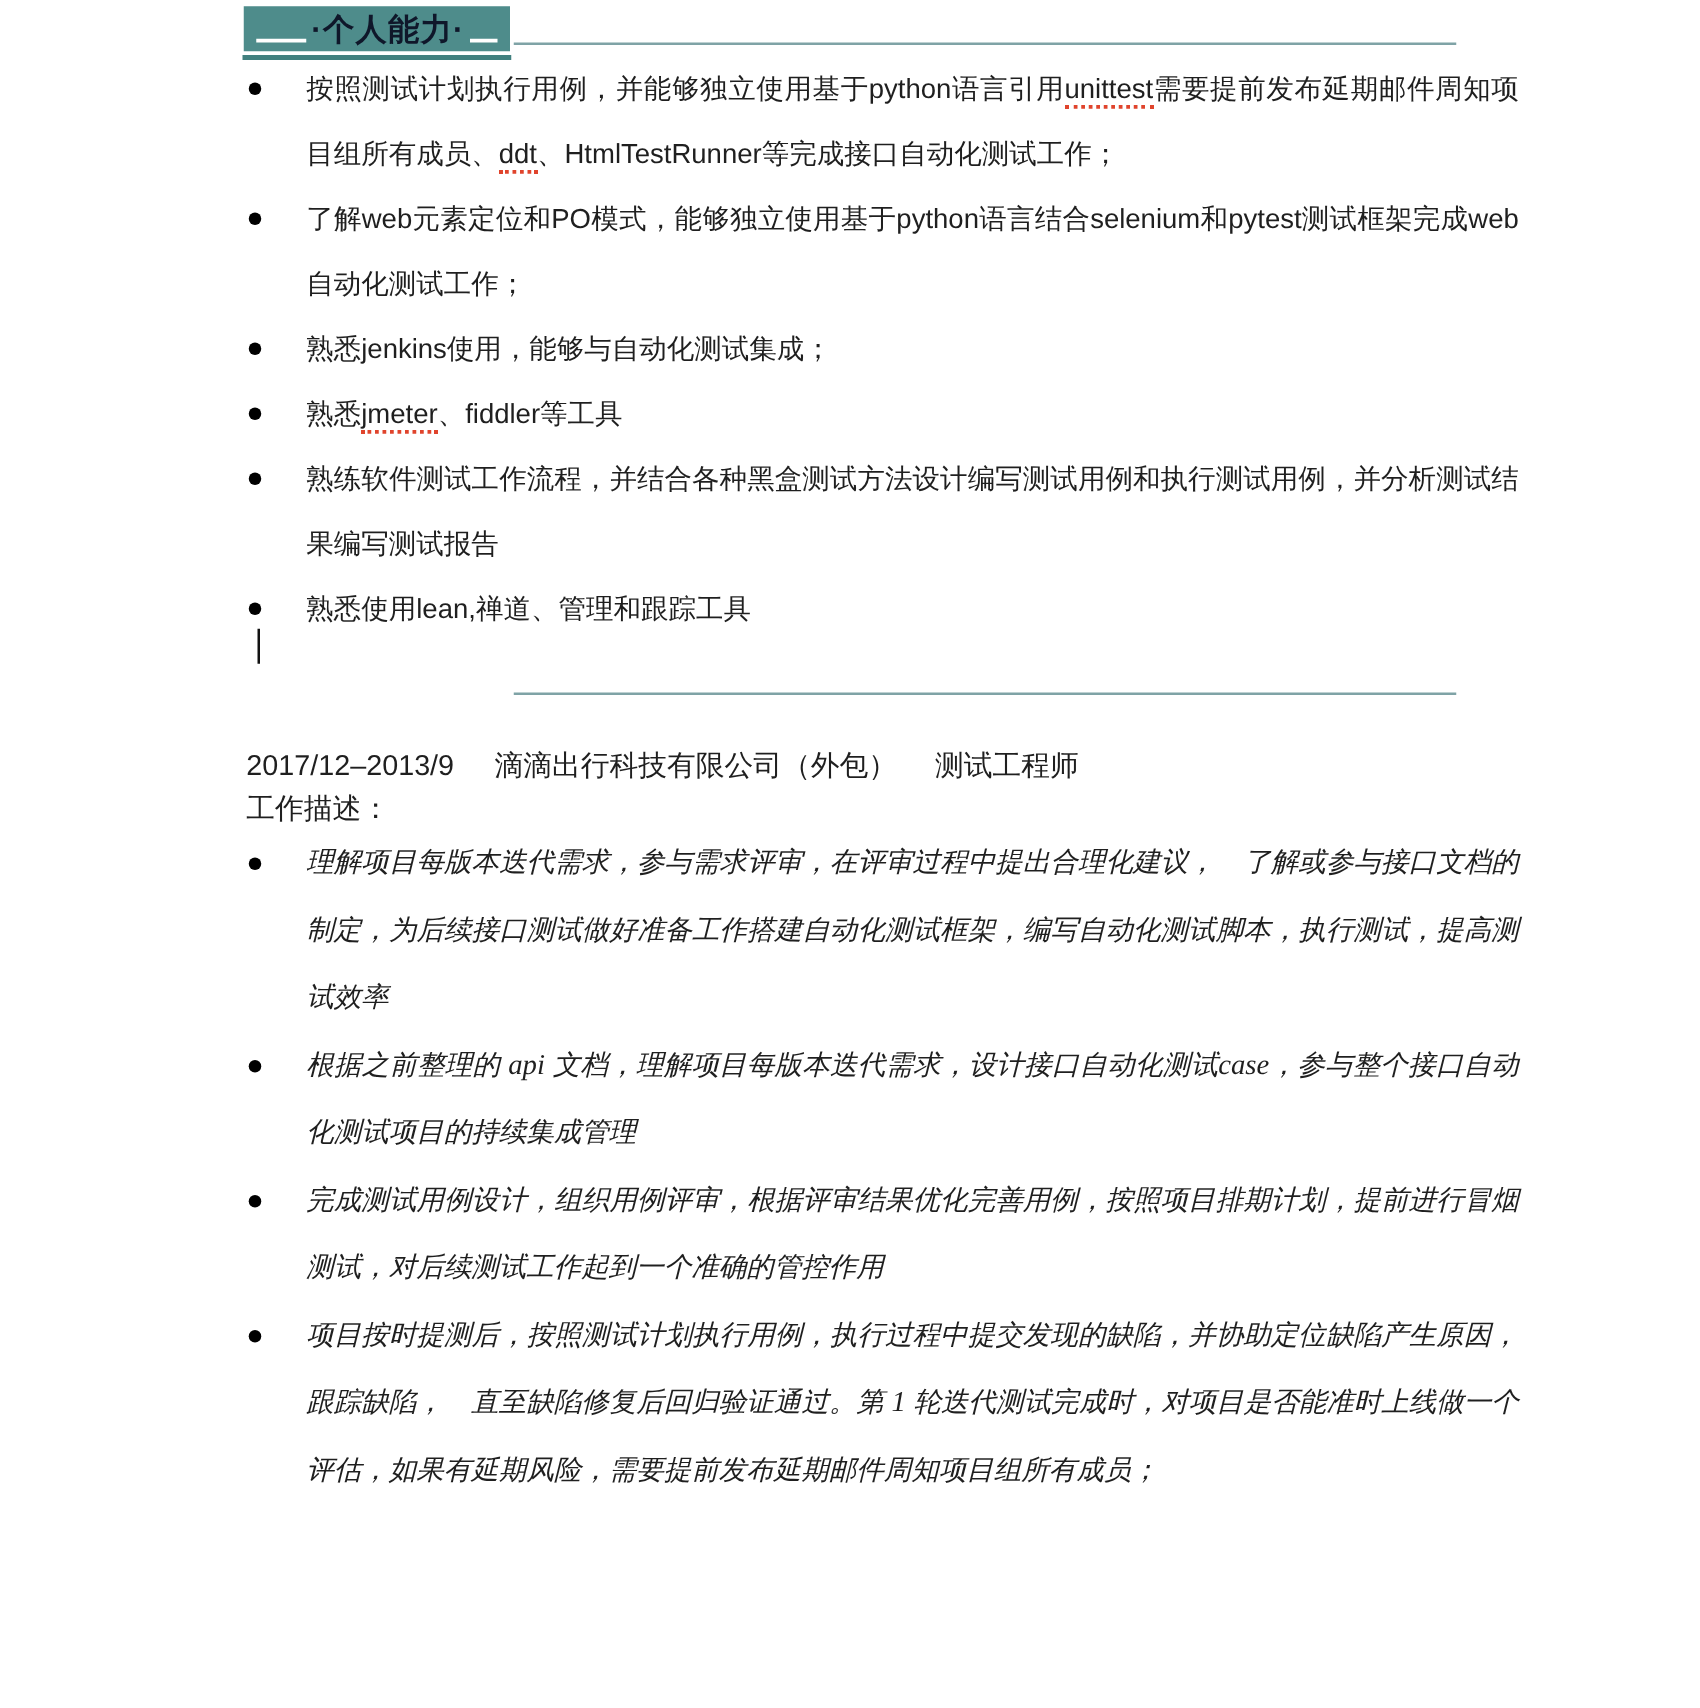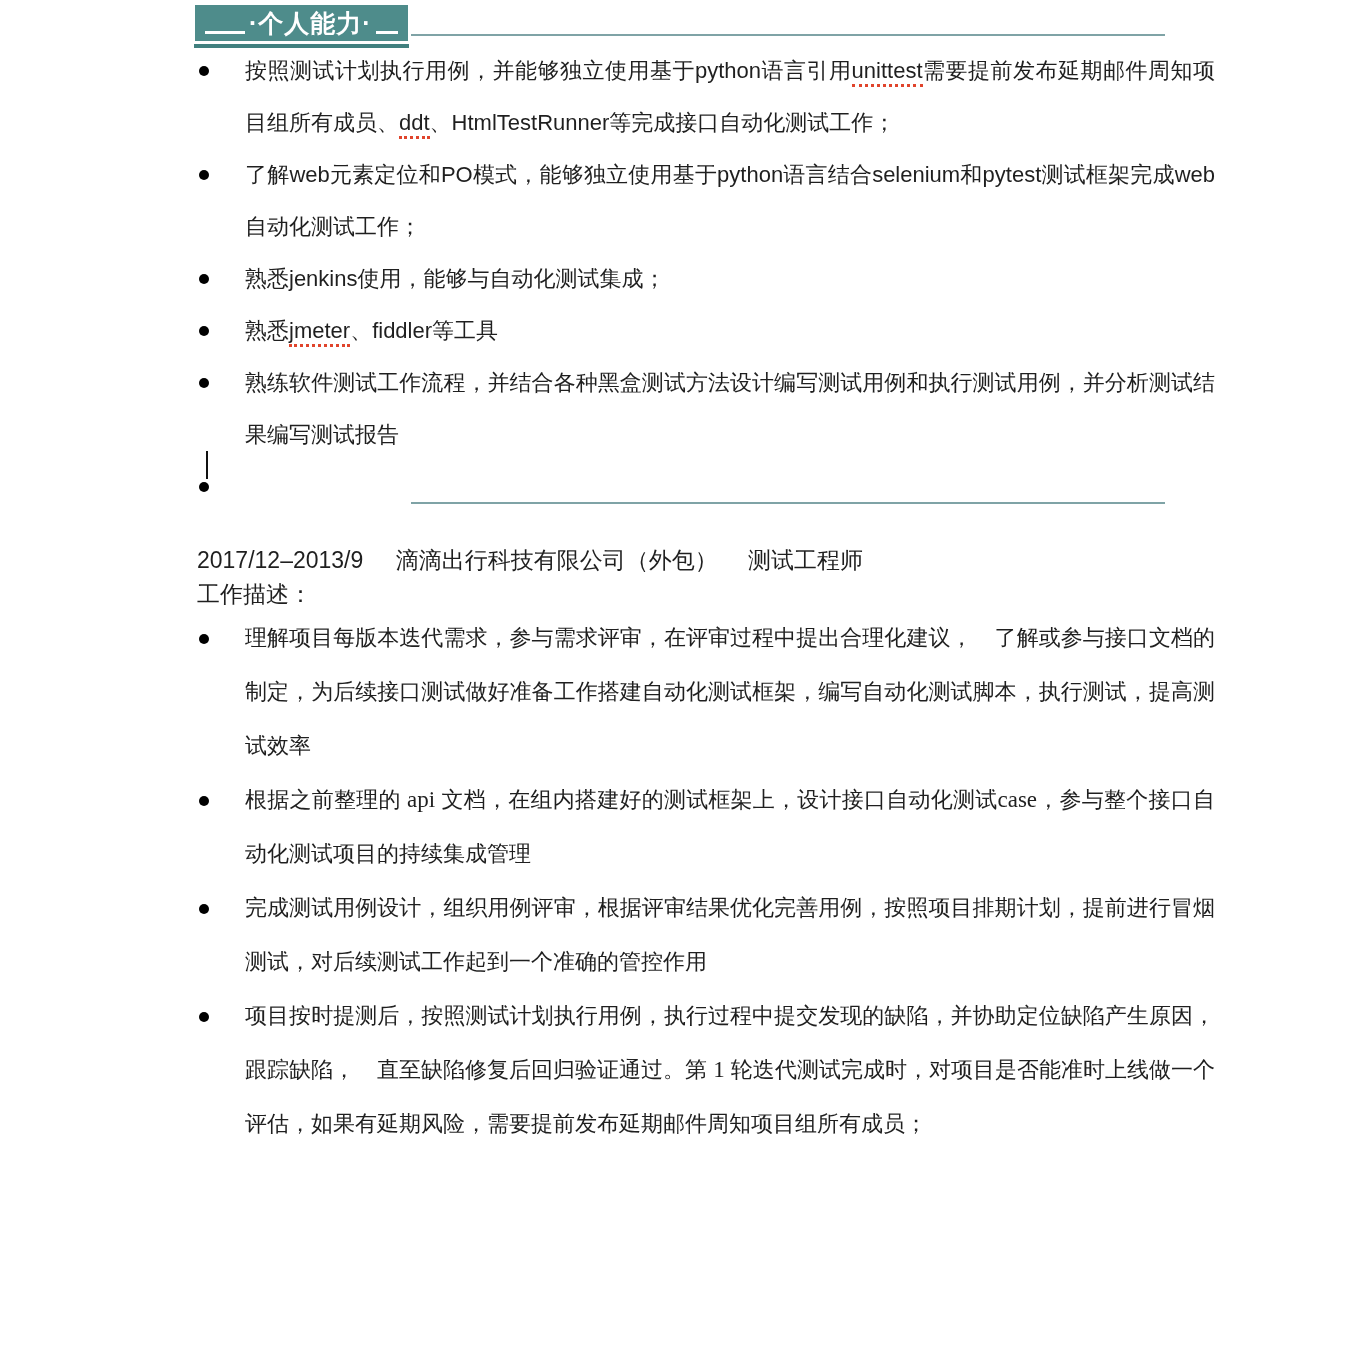--- a/index.html
+++ b/index.html
@@ -31,21 +31,21 @@
     position:absolute;left:-1px;right:-1px;bottom:-7px;height:4px;
     background:#41807f;
   }
   .badge .seg{
     height:3px;background:#ffffff;
     align-self:flex-end;margin-bottom:7px;
   }
   .badge .seg-l{width:40px;margin-right:4px;}
   .badge .seg-r{flex:1;margin-left:4px;}
   .badge .badge-text{
-    color:#ffffff;font-size:25px;font-weight:700;
+    color:#0f172a;font-size:25px;font-weight:700;
     white-space:nowrap;letter-spacing:1px;
   }
   .header-rule{
     position:absolute;
     left:216px;right:0;top:29px;height:2px;
     background:#7fa3a6;
   }
   .hr1{margin-top:5px;}
   .hr2{margin-top:-6px;}
   
@@ -56,21 +56,21 @@
   }
   .skills-list{margin-top:28px;}
   .work-list{margin-top:26px;}
   ul.doc-list li{
     position:relative;
     padding-left:50px;
     font-size:22px;
     text-align:justify;
   }
   .skills-list li{line-height:52px;}
-  .work-list li{line-height:54px;}
+  .work-list li{line-height:54px;font-style:italic;}
   .dot{
     position:absolute;left:4px;top:21px;
     width:10px;height:10px;border-radius:50%;
     background:#000000;
   }
   .work-list .dot{top:23px;}
   .spell{
     border-bottom:3px dotted #e0442c;
     padding-bottom:1px;
   }
@@ -128,20 +128,21 @@
     <li>
       <span class="dot"></span>
       <span class="li-text"><span>熟悉</span><span class="spell">jmeter</span><span>、fiddler等工具</span></span>
     </li>
     <li>
       <span class="dot"></span>
       <span class="li-text">熟练软件测试工作流程，并结合各种黑盒测试方法设计编写测试用例和执行测试用例，并分析测试结果编写测试报告</span>
     </li>
     <li>
       <span class="dot"></span>
+      <span class="li-text">熟悉使用lean,禅道、管理和跟踪工具</span>
     </li>
   </ul>
 
   <div class="caret"></div>
 
   <div class="header-row hr2">
     <div class="header-rule"></div>
   </div>
 
   <div class="work-meta">
@@ -151,21 +152,21 @@
   </div>
   <div class="desc-label">工作描述：</div>
 
   <ul class="doc-list work-list">
     <li>
       <span class="dot"></span>
       <span class="li-text">理解项目每版本迭代需求，参与需求评审，在评审过程中提出合理化建议，　了解或参与接口文档的制定，为后续接口测试做好准备工作搭建自动化测试框架，编写自动化测试脚本，执行测试，提高测试效率</span>
     </li>
     <li>
       <span class="dot"></span>
-      <span class="li-text"><span>根据之前整理的 </span><span class="latin-serif">api</span><span> 文档，在组内搭建好的测试框架上，设计接口自动化测试</span><span class="latin-serif">case</span><span>，参与整个接口自动化测试项目的持续集成管理</span></span>
+      <span class="li-text"><span>根据之前整理的 </span><span class="latin-serif">api</span><span> 文档，理解项目每版本迭代需求，设计接口自动化测试</span><span class="latin-serif">case</span><span>，参与整个接口自动化测试项目的持续集成管理</span></span>
     </li>
     <li>
       <span class="dot"></span>
       <span class="li-text">完成测试用例设计，组织用例评审，根据评审结果优化完善用例，按照项目排期计划，提前进行冒烟测试，对后续测试工作起到一个准确的管控作用</span>
     </li>
     <li>
       <span class="dot"></span>
       <span class="li-text"><span>项目按时提测后，按照测试计划执行用例，执行过程中提交发现的缺陷，并协助定位缺陷产生原因，跟踪缺陷，　直至缺陷修复后回归验证通过。第 </span><span class="latin-serif">1</span><span> 轮迭代测试完成时，对项目是否能准时上线做一个评估，如果有延期风险，需要提前发布延期邮件周知项目组所有成员；</span></span>
     </li>
   </ul>

